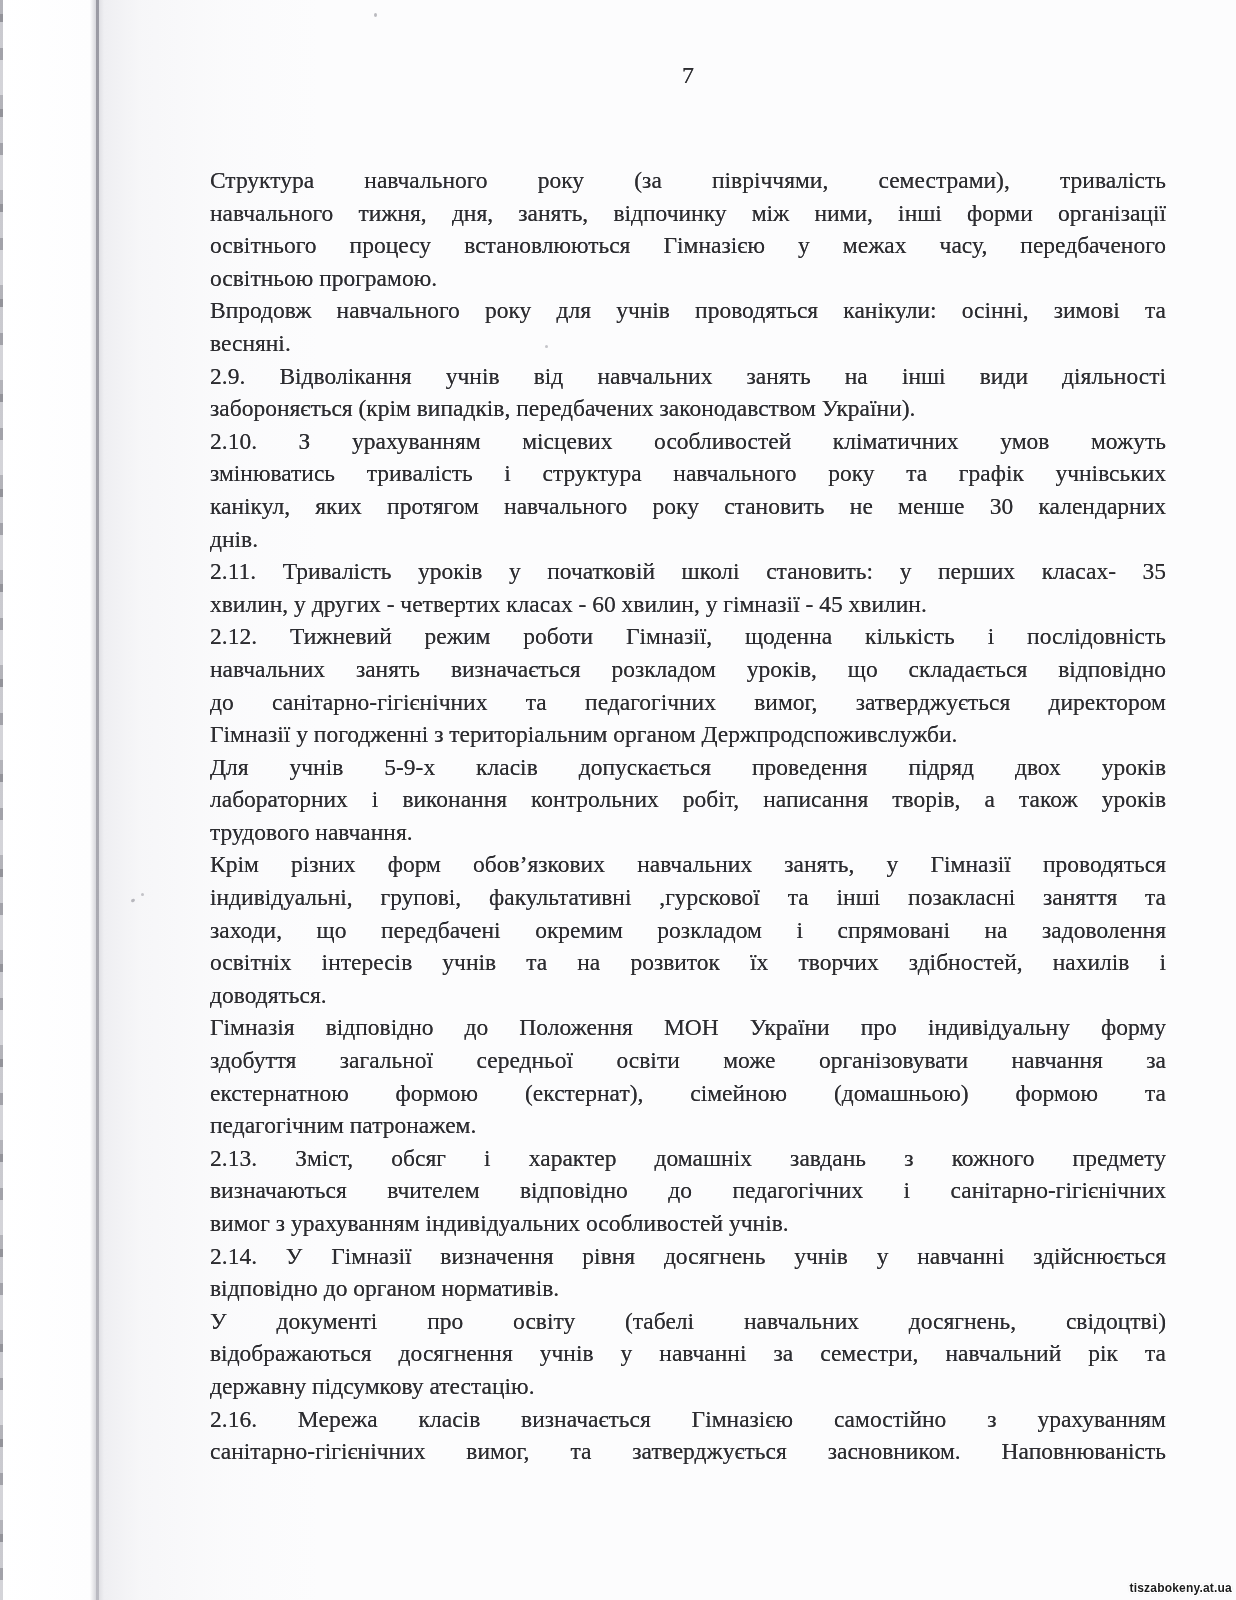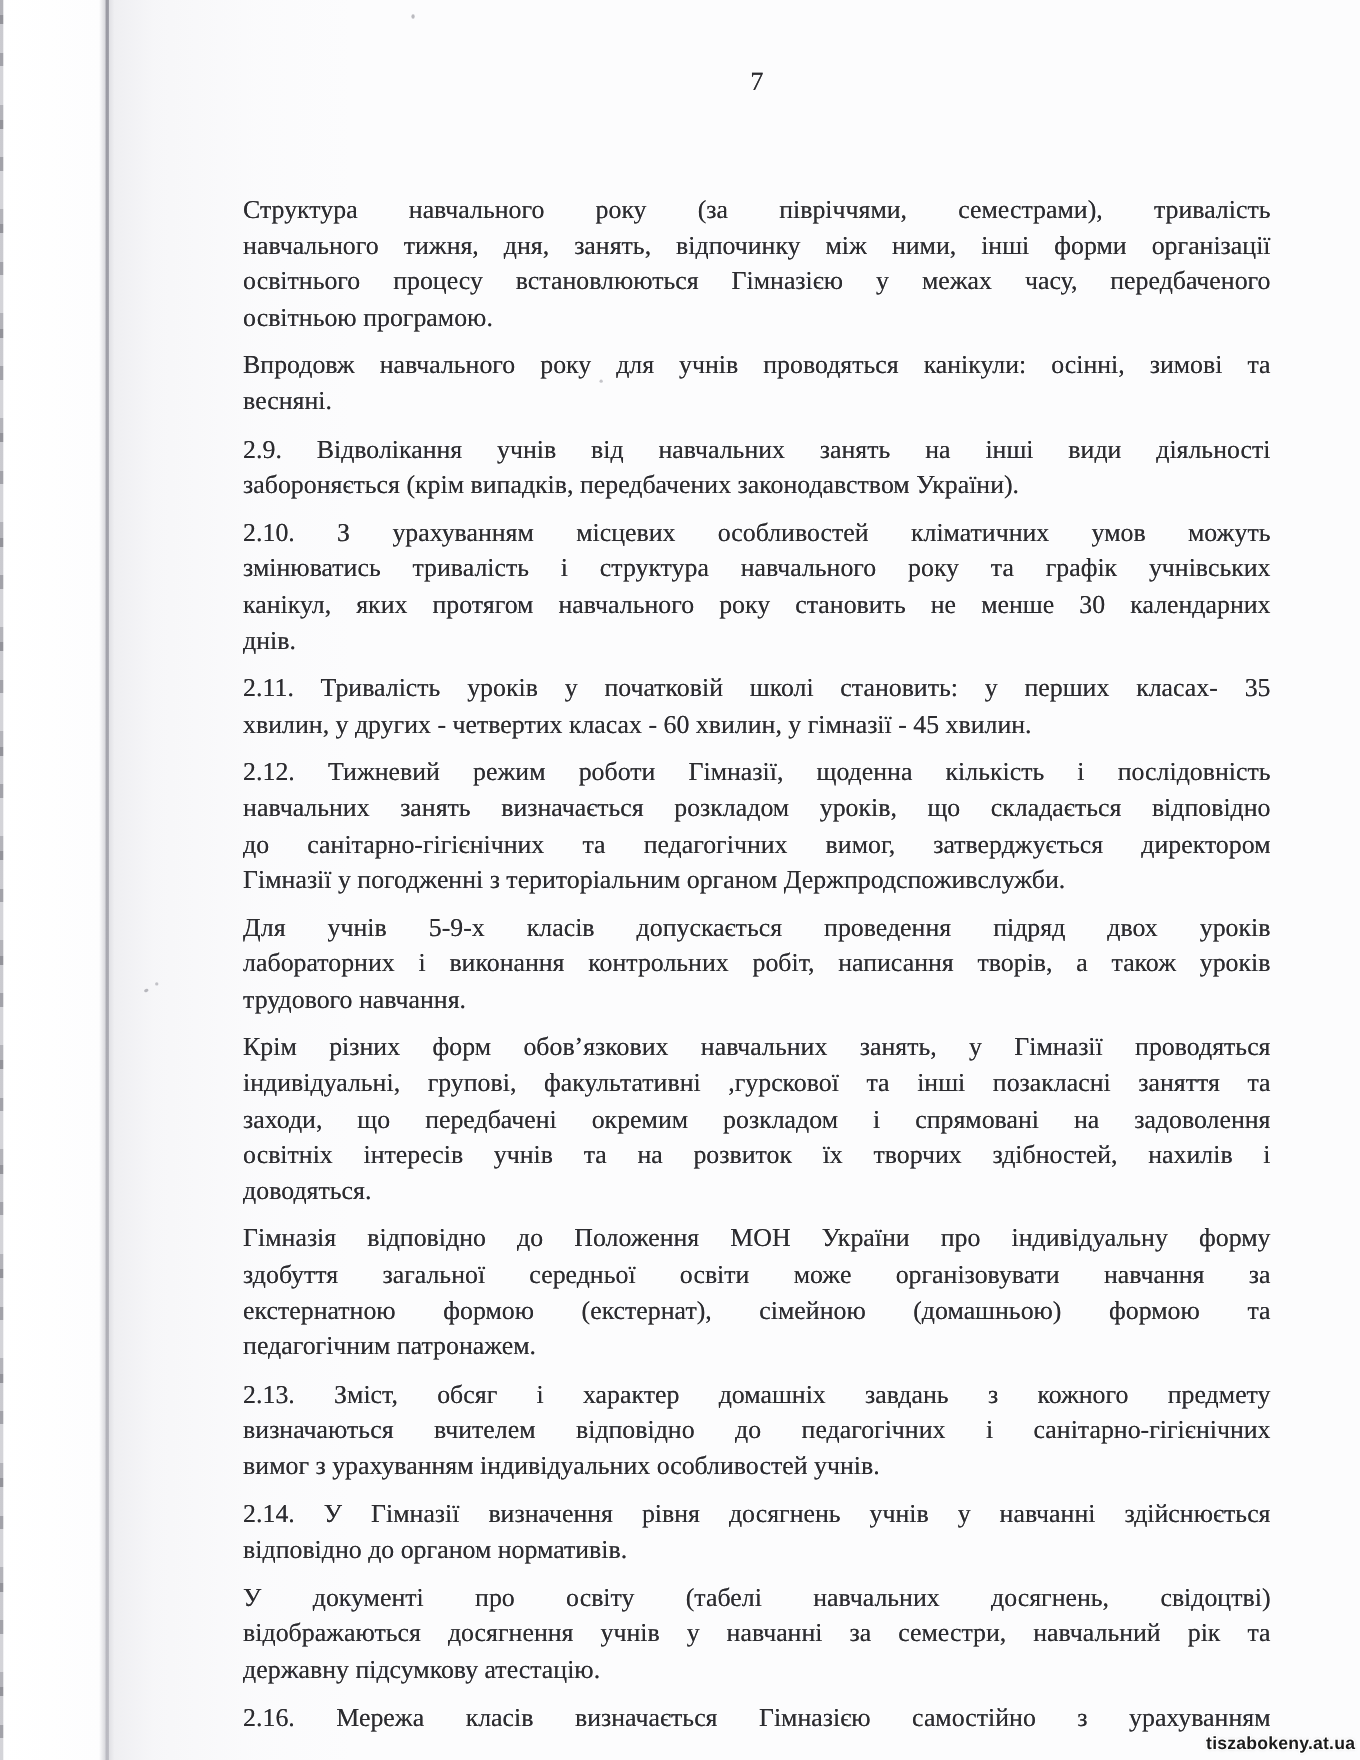--- a/index.html
+++ b/index.html
@@ -43,28 +43,28 @@
     font-size: 24px; color: var(--ink, #2c2c30);
     text-shadow: 0 0 0.5px rgba(44,44,48,0.75);
   }
 
   .text-block {
     position: absolute; top: 164px; left: 210px; width: 956px;
     font-size: 23.5px; line-height: 32.6px;
     color: var(--ink, #2c2c30);
     text-shadow: 0 0 0.55px rgba(44,44,48,0.8);
   }
-  .para { margin: 11px; padding: 0; }
+  .para { margin: 0; padding: 0; }
   .line { text-align: justify; }
   .line.just { text-align-last: justify; }
 
   .watermark {
     position: absolute; right: 4px; bottom: 5px;
     font-family: "Liberation Sans", "DejaVu Sans", sans-serif;
-    font-weight: 700; font-size: 16px; letter-spacing: 0.2px;
+    font-weight: 700; font-size: 12px; letter-spacing: 0.2px;
     color: var(--wm-ink, #1b1b1b);
     text-shadow:
       -1px -1px 0 #ffffff, 1px -1px 0 #ffffff,
       -1px  1px 0 #ffffff, 1px  1px 0 #ffffff,
       -1px  0   0 #ffffff, 1px  0   0 #ffffff,
        0   -1px 0 #ffffff, 0    1px 0 #ffffff,
        0 0 3px rgba(0,0,0,0.25);
   }
 
   .speck { position: absolute; background: #8d8d96; border-radius: 50%; }
@@ -141,20 +141,21 @@
         <div class="line just">2.14. У Гімназії визначення рівня досягнень учнів у навчанні здійснюється</div>
         <div class="line">відповідно до органом нормативів.</div>
       </div>
       <div class="para">
         <div class="line just">У документі про освіту (табелі навчальних досягнень, свідоцтві)</div>
         <div class="line just">відображаються досягнення учнів у навчанні за семестри, навчальний рік та</div>
         <div class="line">державну підсумкову атестацію.</div>
       </div>
       <div class="para">
         <div class="line just">2.16. Мережа класів визначається Гімназією самостійно з урахуванням</div>
+        <div class="line just">санітарно-гігієнічних вимог, та затверджується засновником. Наповнюваність</div>
       </div>
     </div>
 
   <div class="speck s1"></div>
   <div class="speck s2"></div>
   <div class="speck s3"></div>
   <div class="speck s4"></div>
 
   <div class="watermark">tiszabokeny.at.ua</div>
 </div>

